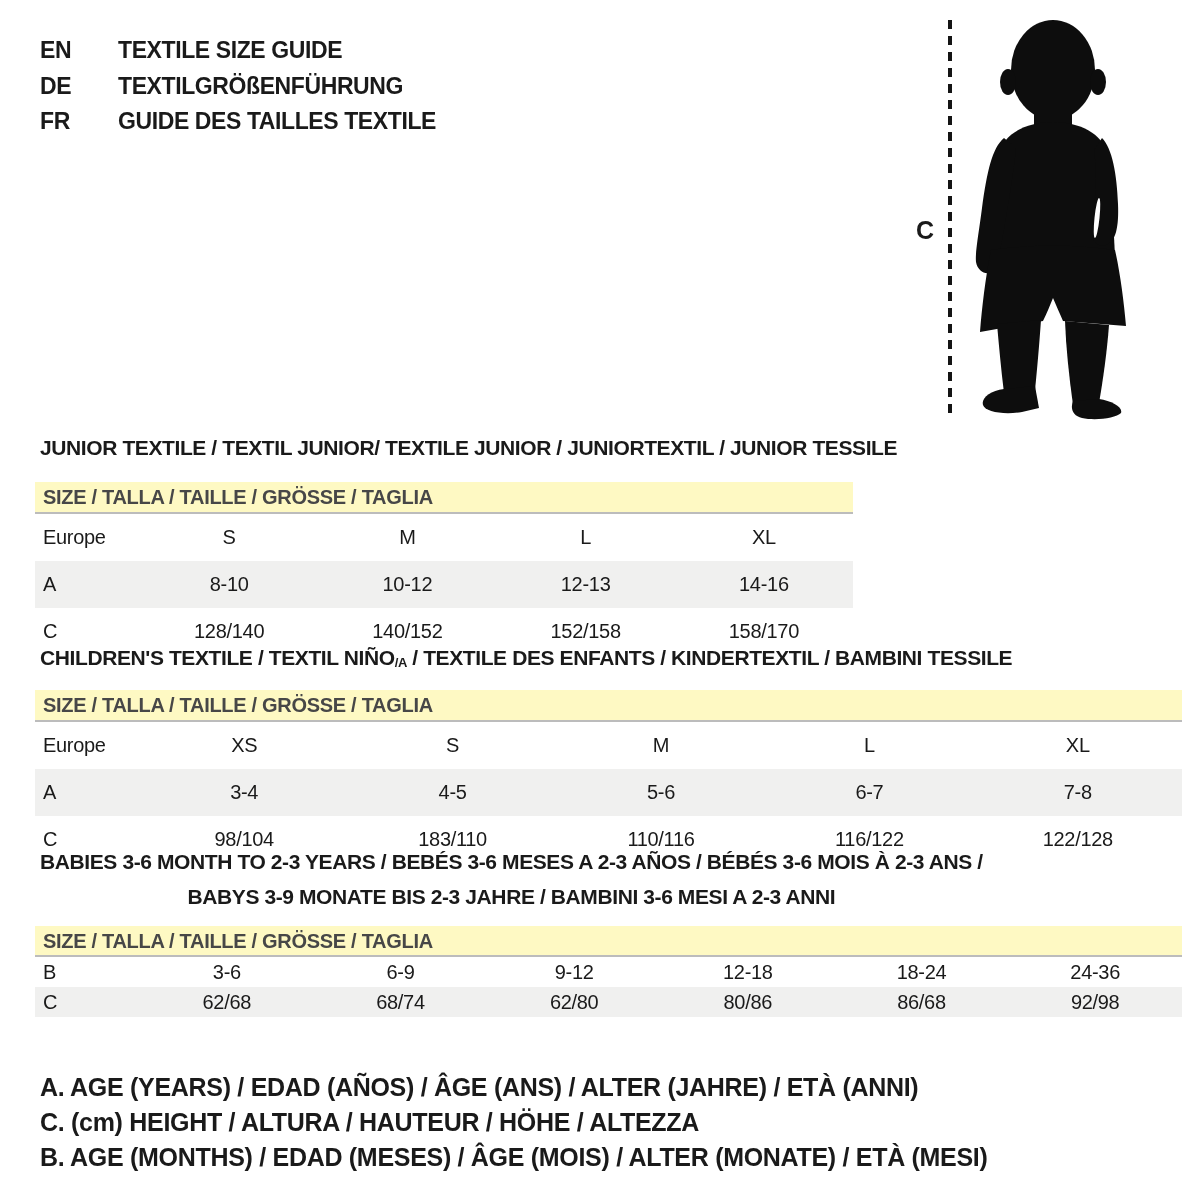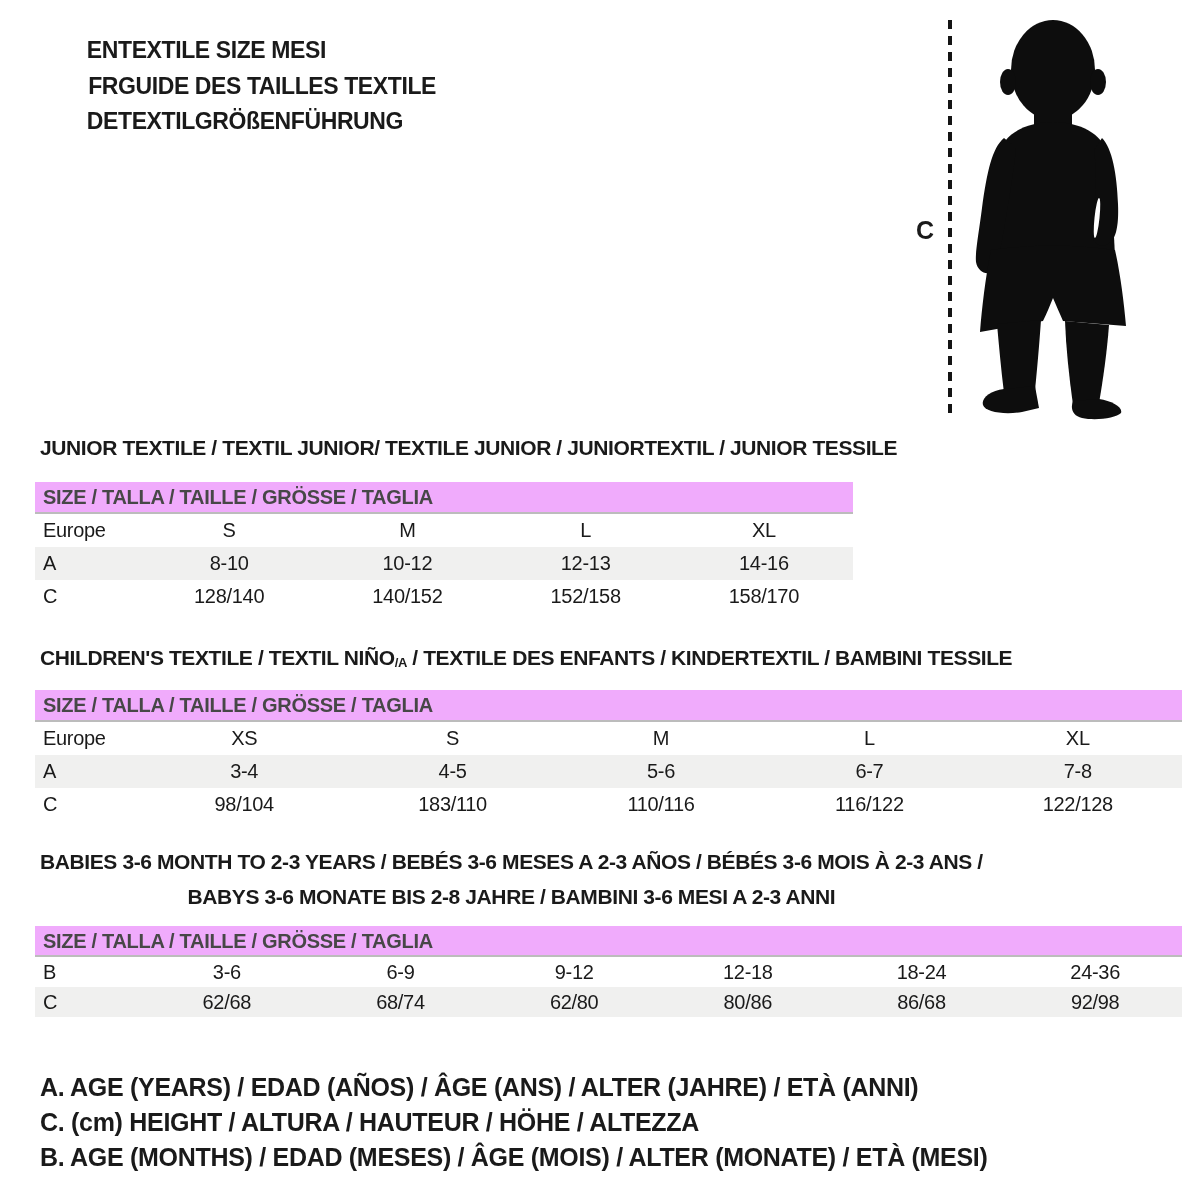--- a/index.html
+++ b/index.html
@@ -8,44 +8,44 @@
     background: #ffffff;
     font-family: "Liberation Sans", sans-serif;
     color: #1a1a1a;
     position: relative;
     overflow: hidden;
   }
   .abs { position: absolute; }
 
   
   .lang-block { left: 40px; top: 33px; }
-  .lang-row { display: flex; height: 35.6px; align-items: center; text-align: right; }
+  .lang-row { display: flex; height: 35.6px; align-items: center; }
   .lang-code, .lang-label {
     font-weight: 700; font-size: 23px; letter-spacing: -0.4px; white-space: nowrap;
   }
   .lang-code { width: 78px; }
 
   
   .section-title {
     font-weight: 700; font-size: 21px; letter-spacing: -0.4px; white-space: nowrap;
   }
   .title-sub { font-size: 13px; font-weight: 700; vertical-align: -2px; }
   .multiline { line-height: 35.4px; text-align: center; }
 
   
   .size-table { display: block; }
   .t-bar {
-    background: #f0abfc; color: #474747;
+    background: #fef9c3; color: #474747;
     font-weight: 700; font-size: 20px; letter-spacing: -0.3px;
     height: 32px; line-height: 31px; padding-left: 8px;
     border-bottom: 2px solid #bcbcbc;
     box-sizing: border-box; white-space: nowrap;
   }
   .t-bar.short { height: 31px; line-height: 30px; }
-  .t-row { display: grid; align-items: center; font-size: 20px; letter-spacing: -0.3px; height: 33px; }
+  .t-row { display: grid; align-items: center; font-size: 20px; letter-spacing: -0.3px; height: 47px; }
   .t-row.short { height: 30px; }
   .cols-4 { grid-template-columns: 105px repeat(4, 1fr); }
   .cols-5 { grid-template-columns: 105px repeat(5, 1fr); }
   .cols-6 { grid-template-columns: 105px repeat(6, 1fr); }
   .t-label { padding-left: 8px; text-align: left; }
   .t-val { text-align: center; }
   .shaded { background: #f0f0ef; }
 
   
   .height-label { font-weight: 700; font-size: 25px; }
@@ -53,29 +53,29 @@
   
   .legend { line-height: 35px; }
   .legend-line { font-weight: 700; font-size: 25px; letter-spacing: -0.3px; white-space: nowrap; }
 </style>
 </head>
 <body>
 
 <div class="abs lang-block">
   <div class="lang-row">
     <span class="lang-code">EN</span>
-    <span class="lang-label">TEXTILE SIZE MESI</span>
+    <span class="lang-label">TEXTILE SIZE GUIDE</span>
+  </div>
+  <div class="lang-row">
+    <span class="lang-code">DE</span>
+    <span class="lang-label">TEXTILGRÖßENFÜHRUNG</span>
   </div>
   <div class="lang-row">
     <span class="lang-code">FR</span>
     <span class="lang-label">GUIDE DES TAILLES TEXTILE</span>
-  </div>
-  <div class="lang-row">
-    <span class="lang-code">DE</span>
-    <span class="lang-label">TEXTILGRÖßENFÜHRUNG</span>
   </div>
 </div>
 
 <span class="abs height-label" style="left:916px; top:216px;">C</span>
 
 <svg class="abs" style="left:900px; top:12px;" width="260" height="408" viewBox="0 0 260 408" aria-hidden="true">
   <line x1="50" y1="8" x2="50" y2="402" stroke="#141414" stroke-width="4" stroke-dasharray="9 7"></line>
   <g fill="#0d0d0d">
     <ellipse cx="153" cy="58" rx="42" ry="50"></ellipse>
     <ellipse cx="108" cy="70" rx="8" ry="13"></ellipse>
@@ -147,21 +147,21 @@
     <span class="t-val">98/104</span>
     <span class="t-val">183/110</span>
     <span class="t-val">110/116</span>
     <span class="t-val">116/122</span>
     <span class="t-val">122/128</span>
   </div>
 </div>
 
 <div class="abs section-title multiline" style="left:40px; top:844px;">
   <div>BABIES 3-6 MONTH TO 2-3 YEARS / BEBÉS 3-6 MESES A 2-3 AÑOS / BÉBÉS 3-6 MOIS À 2-3 ANS /</div>
-  <div>BABYS 3-6 MONATE BIS 2-8 JAHRE / BAMBINI 3-6 MESI A 2-3 ANNI</div>
+  <div>BABYS 3-9 MONATE BIS 2-3 JAHRE / BAMBINI 3-6 MESI A 2-3 ANNI</div>
 </div>
 
 <div class="abs size-table" style="left:35px; top:926px; width:1147px;">
   <div class="t-bar short">SIZE / TALLA / TAILLE / GRÖSSE / TAGLIA</div>
   <div class="t-row cols-6 short">
     <span class="t-label">B</span>
     <span class="t-val">3-6</span>
     <span class="t-val">6-9</span>
     <span class="t-val">9-12</span>
     <span class="t-val">12-18</span>

